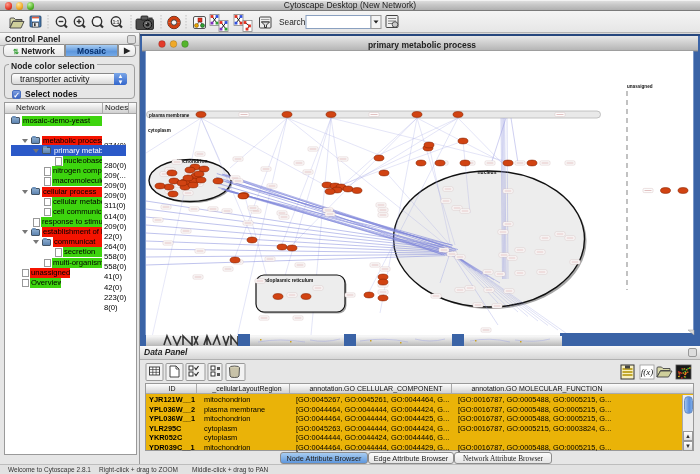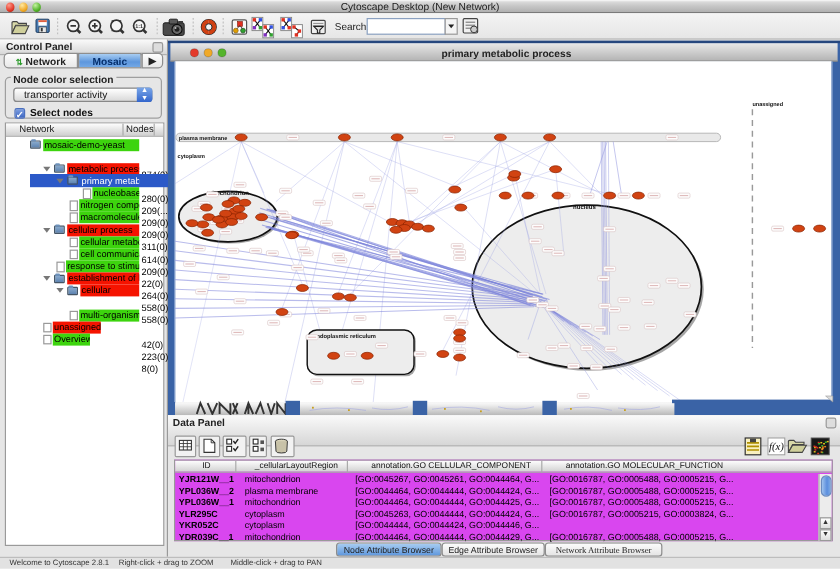--- a/index.html
+++ b/index.html
@@ -44,23 +44,23 @@
 .lbl{position:absolute;top:0;height:10px;padding:0 1px;}
 .num{position:absolute;left:99px;top:0;margin-top:25px;}
 .grn{background:#3dd40e;}
 .red{background:#f51300;}
 .tri{position:absolute;top:3px;width:0;height:0;border-left:3.2px solid transparent;border-right:3.2px solid transparent;border-top:4.5px solid #777;}
 .fold{position:absolute;top:1.5px;width:9px;height:7px;background:linear-gradient(#89aacd,#5d83b0);border:1px solid #456;border-radius:1px;}
 .fold:before{content:"";position:absolute;left:0;top:-2px;width:4px;height:2px;background:#6d91ba;border-radius:1px 1px 0 0;}
 .doc{position:absolute;top:1px;width:7px;height:8.5px;background:#fff;border:1px solid #999;}
 
 #dpanel{left:140px;top:346px;width:560px;height:118px;background:#e6e6e6;}
-#dphead{left:0;top:0;width:560px;height:26px;background:linear-gradient(#fafafa,#d6d6d6);
-  border-bottom:1px solid #b0b0b0;font-size:8.5px;line-height:13px;font-weight:bold;color:#222;padding-left:4px;}
-#dtable{left:5px;top:37px;width:549px;height:68px;background:#d946ef;border:1px solid #999;}
+#dphead{left:0;top:0;width:560px;height:14px;background:linear-gradient(#fafafa,#d6d6d6);
+  border-bottom:1px solid #b0b0b0;font-size:8.5px;line-height:13px;font-weight:bold;color:#222;padding-left:4px;font-style:italic;}
+#dtable{left:5px;top:37px;width:549px;height:68px;background:#eab308;border:1px solid #999;}
 #dthead{left:0;top:0;width:547px;height:10px;background:linear-gradient(#fdfdfd,#d2d2d2);
   border-bottom:1px solid #aaa;font-size:7px;color:#111;}
 #dthead div{position:absolute;top:0;line-height:10px;width:100%;}
 .drow{position:absolute;left:0;width:535px;height:9.6px;font-size:7.4px;line-height:9.6px;color:#000;white-space:nowrap;font-weight:bold;}
 .drow span{position:absolute;top:0;}
 .c1{left:3px;}.c2{left:58px;font-weight:normal;}.c3{left:150px;font-weight:normal;}.c4{left:312px;font-weight:normal;}
 
 .btab{position:absolute;top:0;height:12px;border:1px solid #8c8c8c;font-size:7.3px;line-height:11px;
   text-align:center;color:#222;background:linear-gradient(#fcfcfc,#e4e4e4);border-radius:3px;}
 
@@ -593,21 +593,21 @@
     <div id="combo" class="abs">transporter activity<span class="cap">▲<br>▼</span></div>
     <div id="chk" class="abs">✓</div>
     <div id="chklabel" class="abs">Select nodes</div>
     <div id="treebox" class="abs">
       <div id="treehead" class="abs">
           <span style="position:absolute;left:11px;">Network</span>
         <span style="position:absolute;left:100px;">Nodes</span>
         <span style="position:absolute;left:97px;top:0;width:1px;height:10px;background:#aaa;"></span>
         <span style="position:absolute;left:123px;top:0;width:1px;height:10px;background:#aaa;"></span>
         </div>
-      <div id="treerows" class="abs" style="left:14px;top:11px;width:131px;height:244px;">
+      <div id="treerows" class="abs" style="left:0;top:11px;width:131px;height:244px;">
       <div class="trow" style="top:1.50px;">
             <span class="fold" style="left:6px;"></span>
             <span class="lbl grn" style="left:17px;width:80px;overflow:hidden;white-space:nowrap;">mosaic-demo-yeast</span>
             <span class="num">874(0)</span>
           </div>
       <div class="trow" style="top:21.80px;">
             <span class="tri" style="left:17px;"></span>
             <span class="fold" style="left:26px;"></span>
             <span class="lbl red" style="left:37px;width:60px;overflow:hidden;white-space:nowrap;">metabolic process</span>
             <span class="num">280(0)</span>
@@ -657,22 +657,27 @@
           </div>
       <div class="trow" style="top:113.15px;">
             <span class="tri" style="left:17px;"></span>
             <span class="fold" style="left:26px;"></span>
             <span class="lbl red" style="left:37px;width:60px;overflow:hidden;white-space:nowrap;">establishment of lo</span>
             <span class="num">558(0)</span>
           </div>
       <div class="trow" style="top:123.30px;">
             <span class="tri" style="left:28px;"></span>
             <span class="fold" style="left:37px;"></span>
-            <span class="lbl red" style="left:48px;width:49px;overflow:hidden;white-space:nowrap;">cellular</span>
+            <span class="lbl red" style="left:48px;width:49px;overflow:hidden;white-space:nowrap;">communicat</span>
             <span class="num">558(0)</span>
+          </div>
+      <div class="trow" style="top:133.45px;">
+            <span class="doc" style="left:50px;"></span>
+            <span class="lbl grn" style="left:58px;width:39px;overflow:hidden;white-space:nowrap;">secretion</span>
+            <span class="num">41(0)</span>
           </div>
       <div class="trow" style="top:143.60px;">
             <span class="doc" style="left:39px;"></span>
             <span class="lbl grn" style="left:47px;width:50px;overflow:hidden;white-space:nowrap;">multi-organism pro</span>
             <span class="num">42(0)</span>
           </div>
       <div class="trow" style="top:153.75px;">
             <span class="doc" style="left:17px;"></span>
             <span class="lbl red" style="left:25px;width:40px;overflow:hidden;white-space:nowrap;">unassigned</span>
             <span class="num">223(0)</span>

